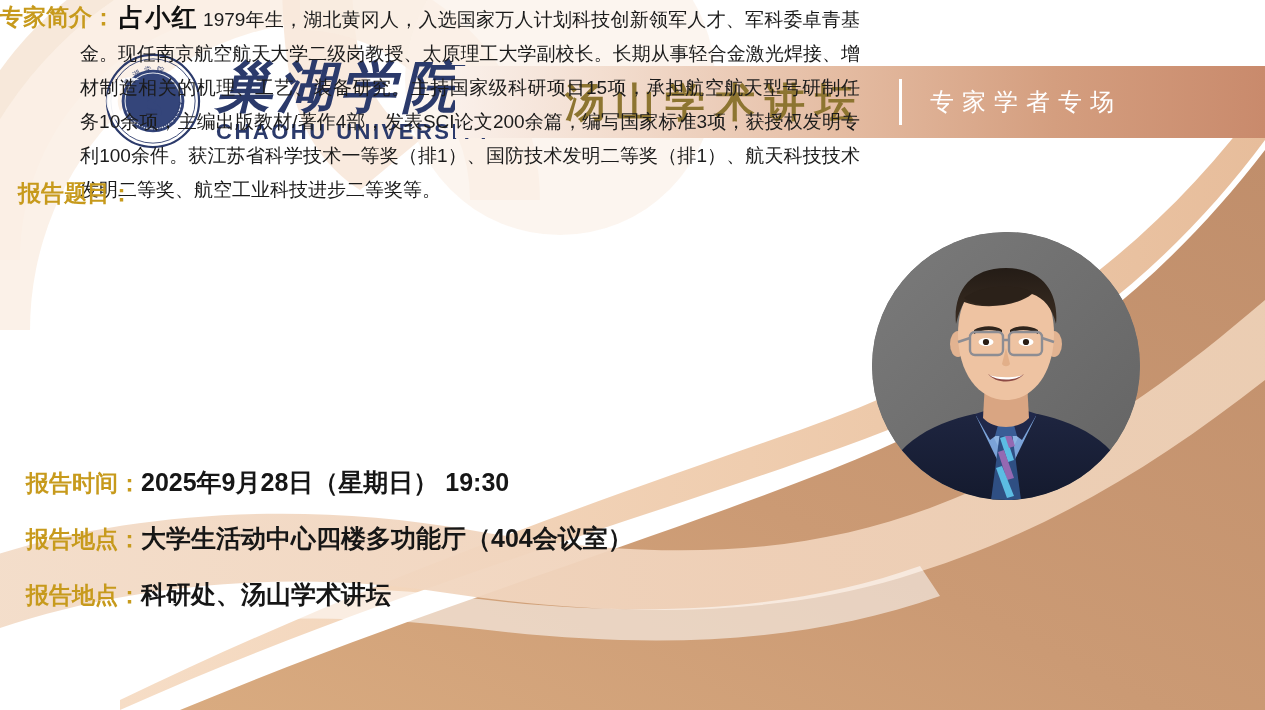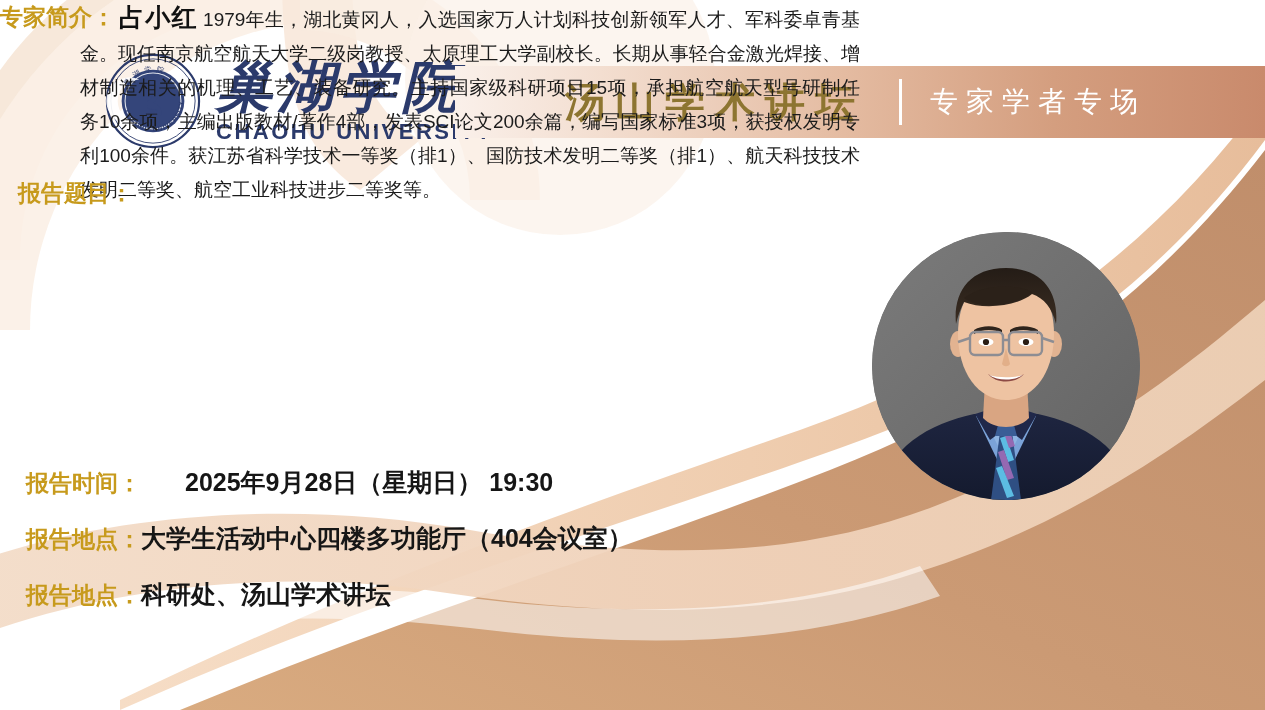--- a/index.html
+++ b/index.html
@@ -73,21 +73,21 @@
     white-space:nowrap;
   }
   #banner-divider{
     width:3px;height:46px;
     background:#ffffff;
     margin:0 28px 0 34px;
     flex:none;
   }
   #banner-sub{
     font-family:Liberation Mono, monospace;
-    font-size:28px;font-weight:400;
+    font-size:24px;font-weight:400;
     color:#ffffff;
     letter-spacing:8px;
     white-space:nowrap;
   }
   
   #content{
     position:absolute;left:0;top:0;
     width:1265px;height:710px;
     z-index:5;
   }
@@ -133,21 +133,21 @@
     margin:0;
     padding-left:80px;
     text-indent:0;
   }
   #bio-name{
     font-size:25px;font-weight:700;
     color:#111111;
     letter-spacing:1px;
   }
   
-  #row-time{left:26px;top:466px;gap:44px;}
+  #row-time{left:26px;top:466px;}
   #row-place{left:26px;top:522px;}
   #row-host{left:26px;top:578px;}
   .row .label{padding-top:2px;}
   
   #portrait{
     position:absolute;
     left:872px;top:232px;
     width:268px;height:268px;
     border-radius:50%;
     overflow:hidden;

